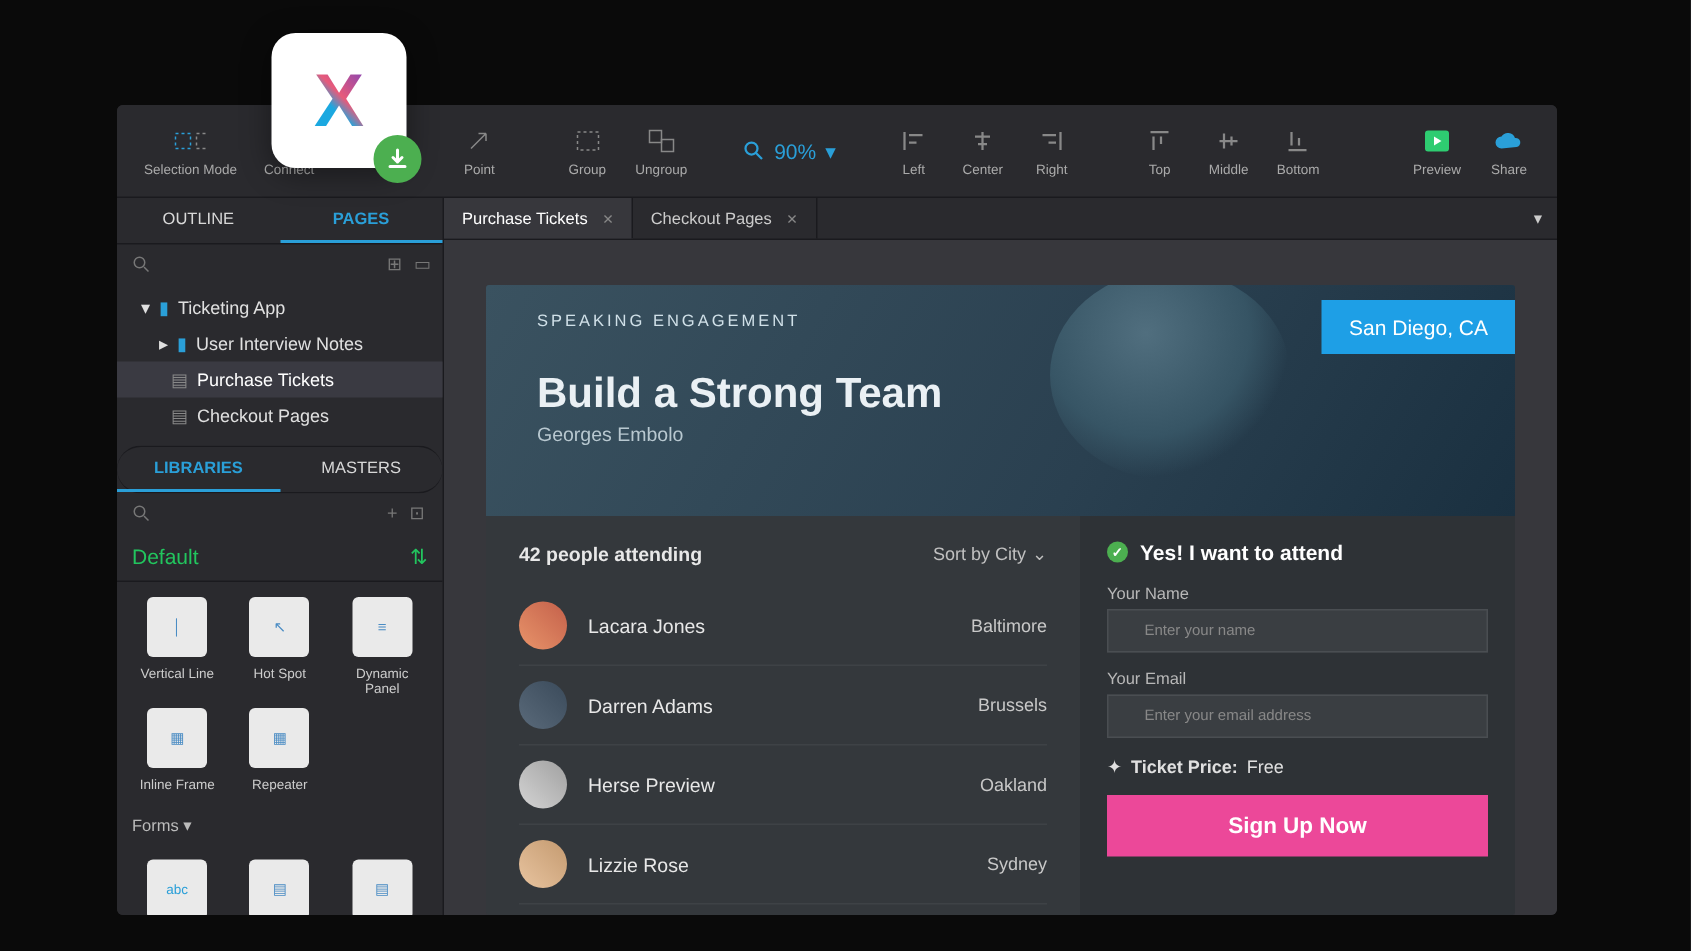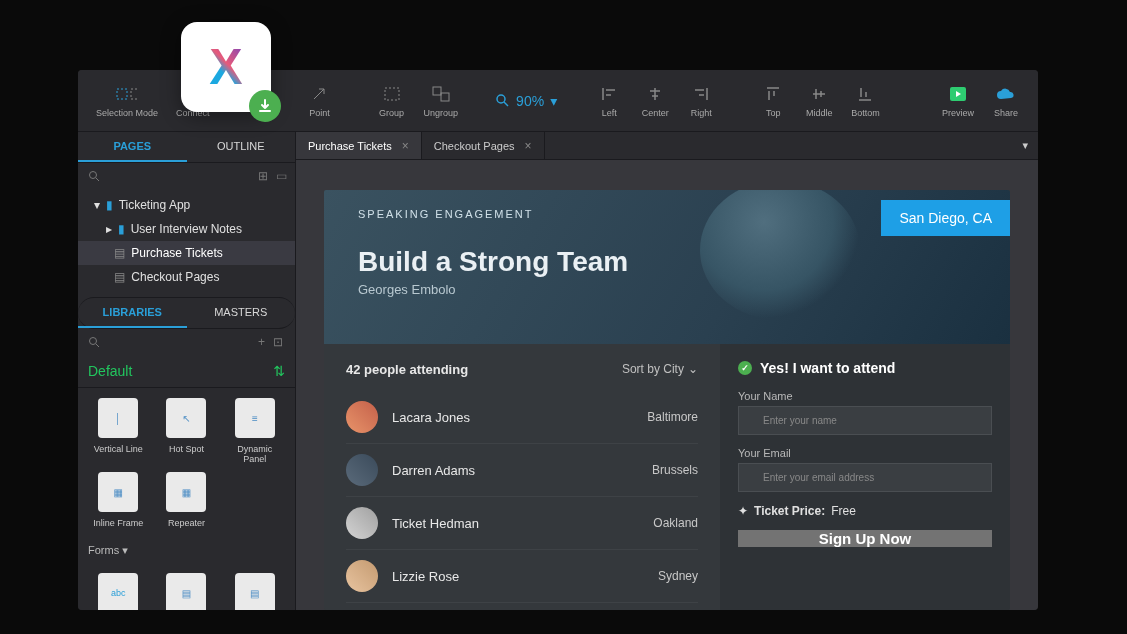--- a/index.html
+++ b/index.html
@@ -61,21 +61,21 @@
 .avatar { width:32px; height:32px; border-radius:50%; background:#998; flex-shrink:0;}
 .att-name { flex:1; margin-left:14px; font-size:13px; color:#e8e8e8;}
 .att-city { font-size:12px; color:#c8c8c8;}
 .form-col { width:290px; background:#2e3236; padding:16px 18px;}
 .form-h { display:flex; align-items:center; gap:8px; font-size:14px; font-weight:700; color:#fff; margin-bottom:14px;}
 .check { width:14px; height:14px; background:#4caf50; border-radius:50%; display:inline-flex; align-items:center; justify-content:center; font-size:9px; color:#fff;}
 .fld-lbl { font-size:11px; color:#b8b8b8; margin-bottom:4px; display:block;}
 .fld { width:100%; background:#3a3e42; border:1px solid #4a4e52; padding:8px 24px; font-size:10px; color:#ccc; margin-bottom:12px; outline:none;}
 .fld::placeholder { color:#888;}
 .price-row { font-size:12px; color:#e0e0e0; display:flex; align-items:center; gap:6px; margin-bottom:12px;}
-.btn-signup { width:100%; background:#737373; color:#fff; border:none; padding:0; font-size:15px; font-weight:600; cursor:pointer;}
+.btn-signup { width:100%; background:#ec4899; color:#fff; border:none; padding:12px; font-size:15px; font-weight:600; cursor:pointer;}
 svg { display:block; }
 </style>
 </head>
 <body>
 
 <div class="logo-badge">
   <span class="logo-x">X</span>
   <span class="dl-badge">
     <svg width="16" height="16" viewBox="0 0 16 16">
         <path d="M8 2v8m0 0l-3-3m3 3l3-3M3 13h10" stroke="#fff" stroke-width="2" fill="none" stroke-linecap="round"></path>
@@ -209,22 +209,22 @@
             <path d="M6 13a4 4 0 010-8 5 5 0 019 1 3 3 0 011 6z" fill="#2a9fd8"></path>
           </svg>
         </span>
       <span class="lbl">Share</span>
     </div>
   </div>
 
   <div class="body">
     <div class="side">
       <div class="tabs">
+        <div class="tab">OUTLINE</div>
         <div class="tab active">PAGES</div>
-        <div class="tab">OUTLINE</div>
       </div>
       <div class="search-row">
         <span>
             <svg width="12" height="12">
               <circle cx="5" cy="5" r="3.5" stroke="#777" fill="none"></circle>
               <path d="M8 8l3 3" stroke="#777"></path>
             </svg>
           </span>
         <input style="">
         <span style="cursor:pointer;">⊞</span>
@@ -343,21 +343,21 @@
                 <div class="att-name">Lacara Jones</div>
                 <div class="att-city">Baltimore</div>
               </div>
               <div class="att-row">
                 <div class="avatar" style="background:linear-gradient(45deg,#5a6a7a,#3a4a5a);"></div>
                 <div class="att-name">Darren Adams</div>
                 <div class="att-city">Brussels</div>
               </div>
               <div class="att-row">
                 <div class="avatar" style="background:linear-gradient(45deg,#d4d4d4,#a0a0a0);"></div>
-                <div class="att-name">Ticket Hedman</div>
+                <div class="att-name">Herse Preview</div>
                 <div class="att-city">Oakland</div>
               </div>
               <div class="att-row">
                 <div class="avatar" style="background:linear-gradient(45deg,#e8c4a0,#c49a70);"></div>
                 <div class="att-name">Lizzie Rose</div>
                 <div class="att-city">Sydney</div>
               </div>
             </div>
             <div class="form-col">
               <div class="form-h">

